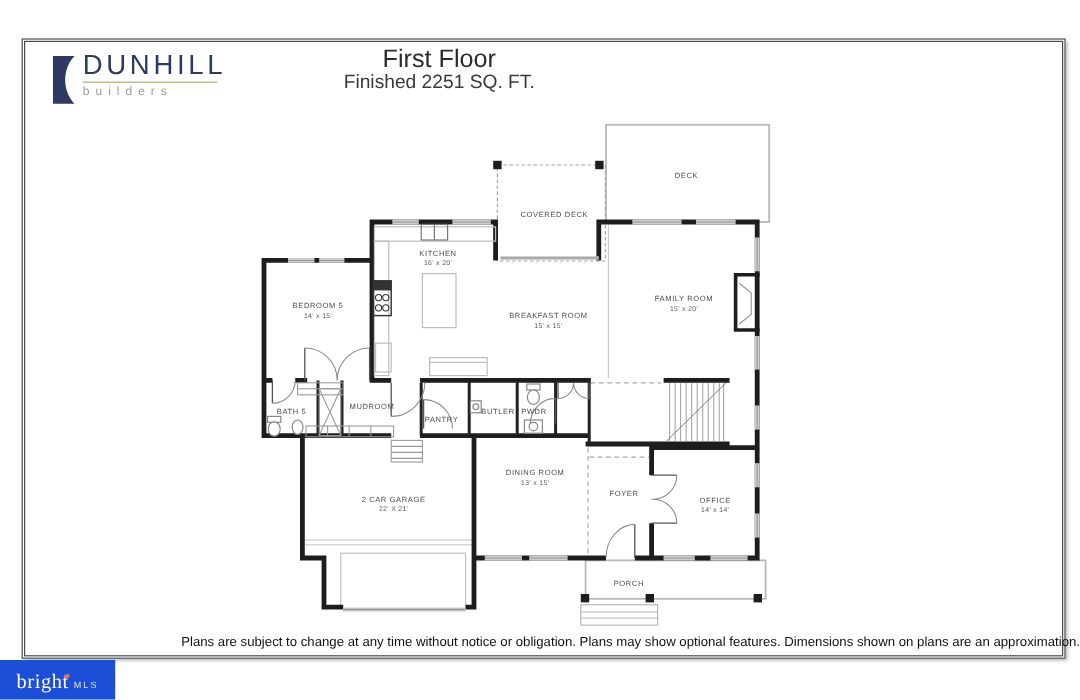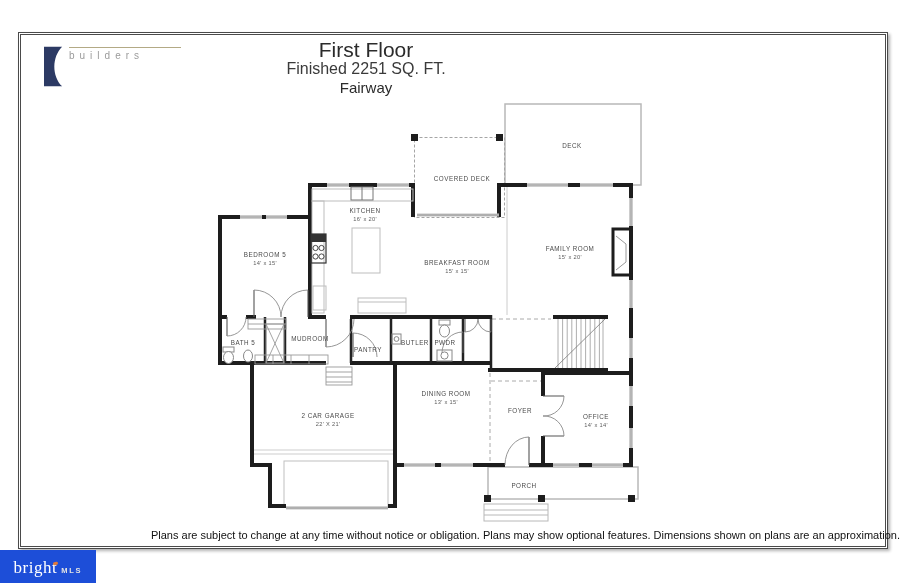--- a/index.html
+++ b/index.html
@@ -24,41 +24,41 @@
   .rname{font-size:6.3px;fill:#4a4a4a;letter-spacing:.5px;text-anchor:middle;}
   .rdims{font-size:5.7px;fill:#5c5c5c;letter-spacing:.3px;text-anchor:middle;}
   
   .disclaimer{position:absolute;left:0;top:529px;width:900px;text-align:right;
               font-size:11px;color:#111;}
   .mls{position:absolute;left:0;top:550px;width:96px;height:36px;background:#1d4ed8;
        display:flex;align-items:center;justify-content:center;z-index:5;}
   .mls-brand{font-family:"Liberation Serif",serif;font-size:17px;color:#fff;letter-spacing:.5px;}
   .mls-accent{display:inline-block;width:5px;height:3px;background:#e07b39;
               border-radius:2px;transform:rotate(-12deg);margin:0 1px 10px -4px;}
-  .mls-suffix{font-size:7.5px;color:#e3e3e3;letter-spacing:1.8px;margin:4px 0 0 2px;font-weight:bold;}
+  .mls-suffix{font-size:7.5px;color:#e3e3e3;letter-spacing:1.8px;margin:4px 0 0 2px;}
 </style>
 </head>
 <body>
 
 <div class="frame"></div>
 
 <div class="logo">
   <svg class="logo-glyph" viewBox="0 0 22 46">
     <path d="M0,0 L21,0 C9,12 9,34 21,46 L0,46 Z" fill="#2c3a64"></path>
   </svg>
   <div class="logo-text">
+    <span class="logo-brand">DUNHILL</span>
     <span class="logo-rule"></span>
     <span class="logo-tagline">builders</span>
   </div>
 </div>
 
 <div class="titles">
   <div class="title-main">First Floor</div>
   <div class="title-sub">Finished 2251 SQ. FT.</div>
-  <div class="title-plan">Fairway</div>
 </div>
 
 <svg class="plan-svg" viewBox="0 0 900 583">
 
   <g fill="none" stroke="#b8b8b8" stroke-width="1.5">
     <rect x="505" y="104" width="136" height="81"></rect>
   </g>
   <g>
     <rect x="414.5" y="137.5" width="90" height="80" fill="none" stroke="#a5a5a5" stroke-width="1" stroke-dasharray="3,2"></rect>
     <rect x="411" y="134" width="7" height="7" fill="#1d1d1d"></rect>

